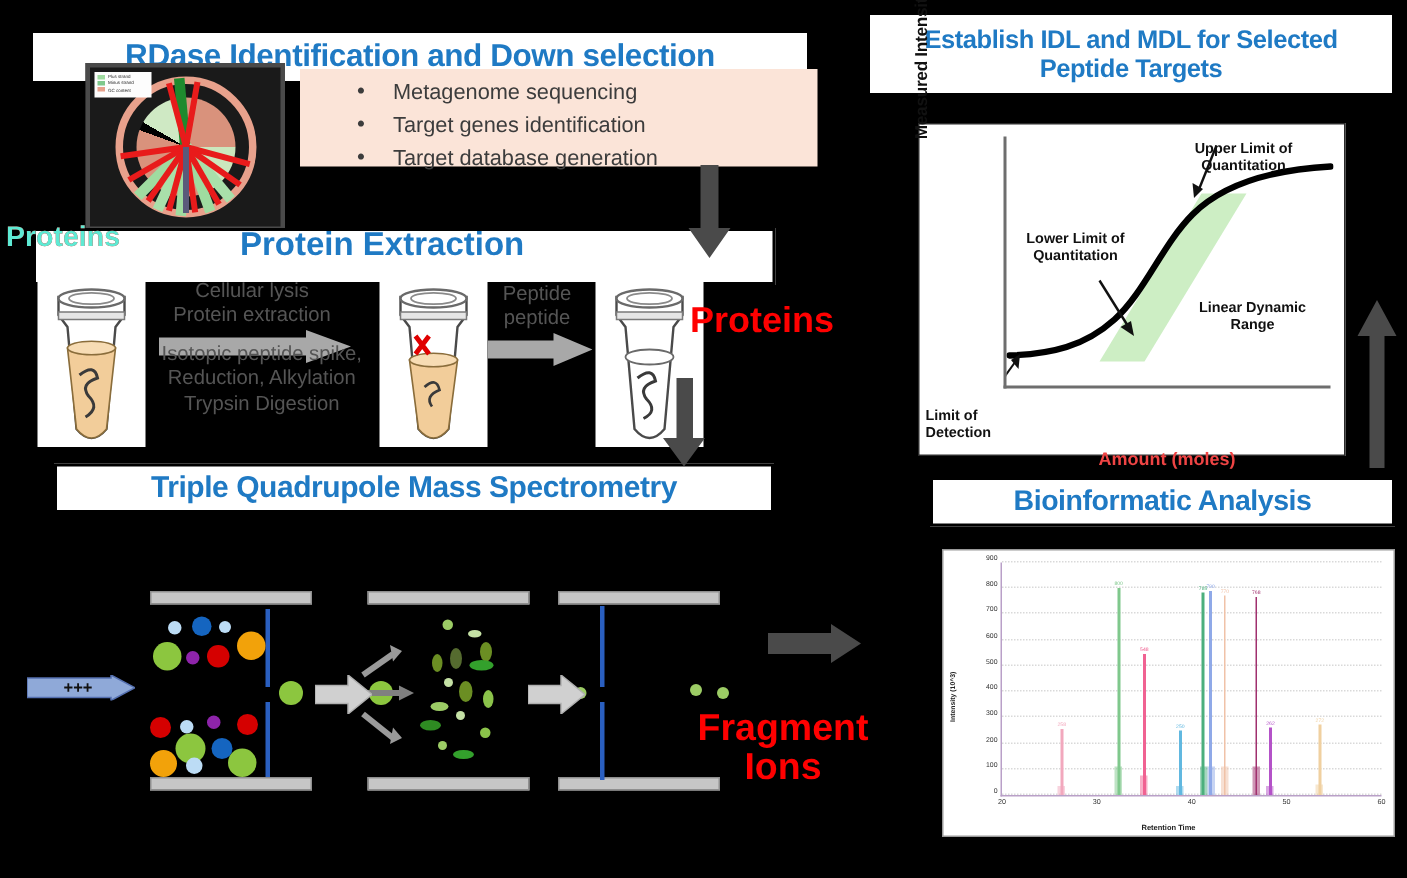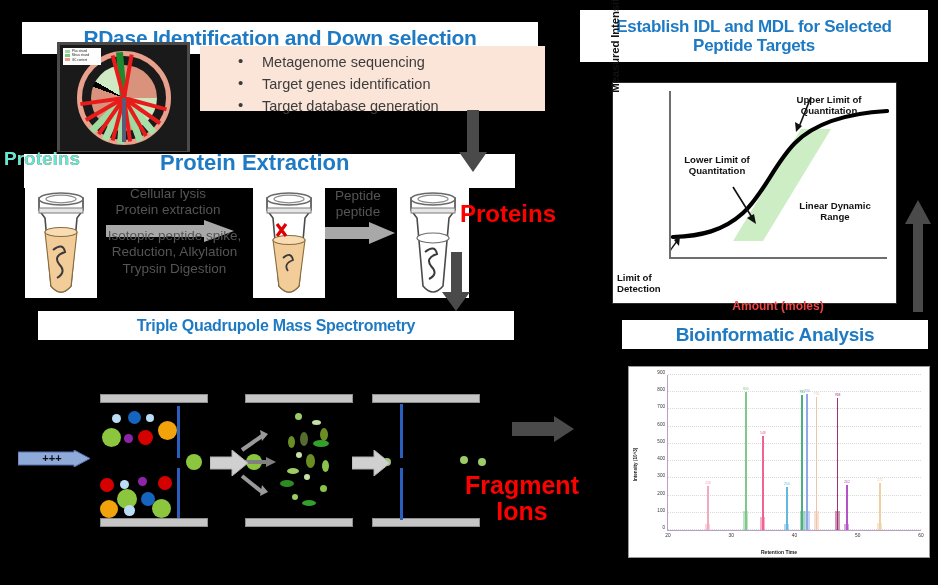--- a/index.html
+++ b/index.html
@@ -107,21 +107,21 @@
   }
   #txt-lysis { left: 92px; top: 186px; width: 152px; }
   #txt-digest { left: 92px; top: 228px; width: 165px; }
   #txt-cleanup { left: 318px; top: 188px; width: 80px; }
 
   .gray-arrow {
     position: absolute; z-index: 6;
   }
 
   
-  #tripleq-title { left: 36px; top: 309px; width: 480px; height: 33px; font-size: 16px; }
+  #tripleq-title { left: 36px; top: 309px; width: 480px; height: 33px; font-size: 20px; }
 
   
   #ms-diagram { position: absolute; left: 0; top: 380px; width: 600px; height: 190px; }
   .quad-plate {
     position: absolute; height: 9px; background: #c6c6c6; border: 1px solid #8f8f8f;
   }
   .quad-bar { position: absolute; width: 3px; background: #2a5fc0; }
   .ion { position: absolute; border-radius: 50%; }
   .ion-e { position: absolute; border-radius: 50%; }
   #label-fragment-ions {

